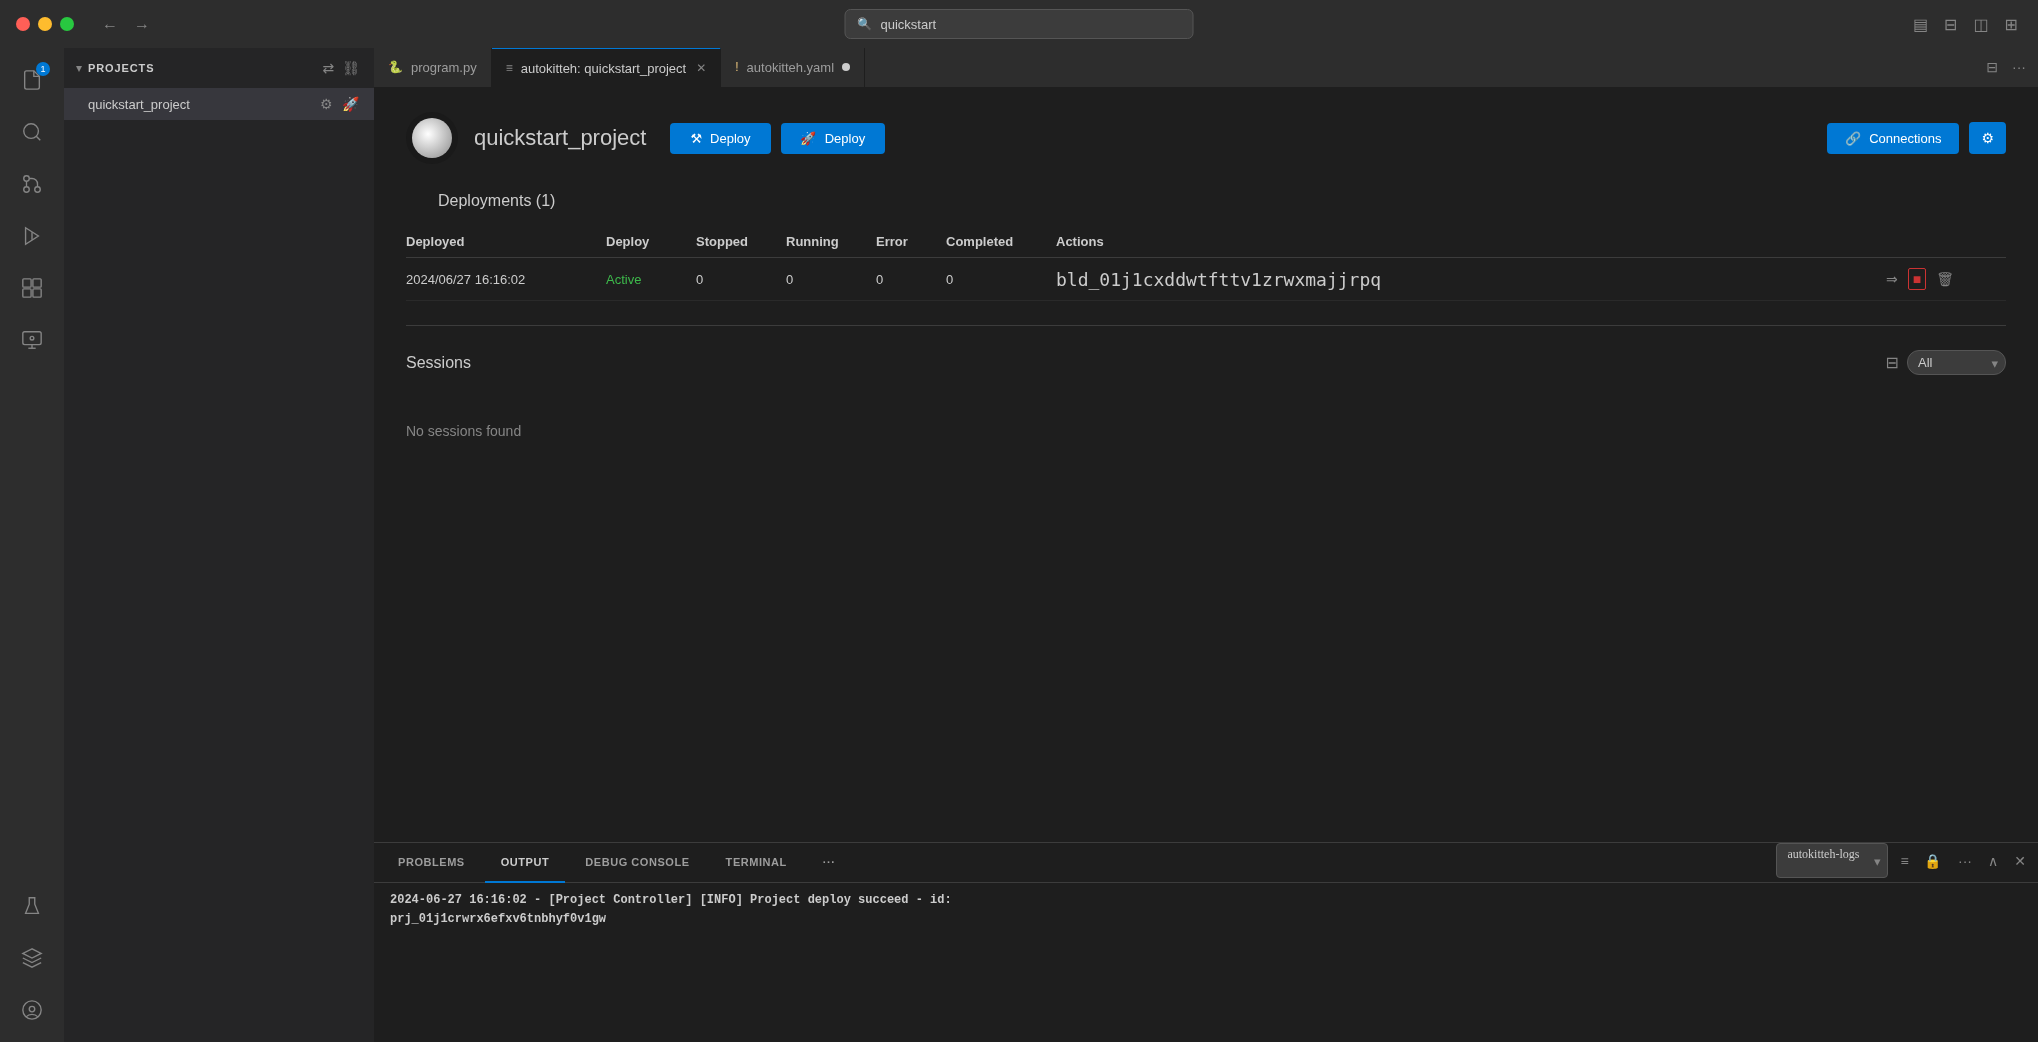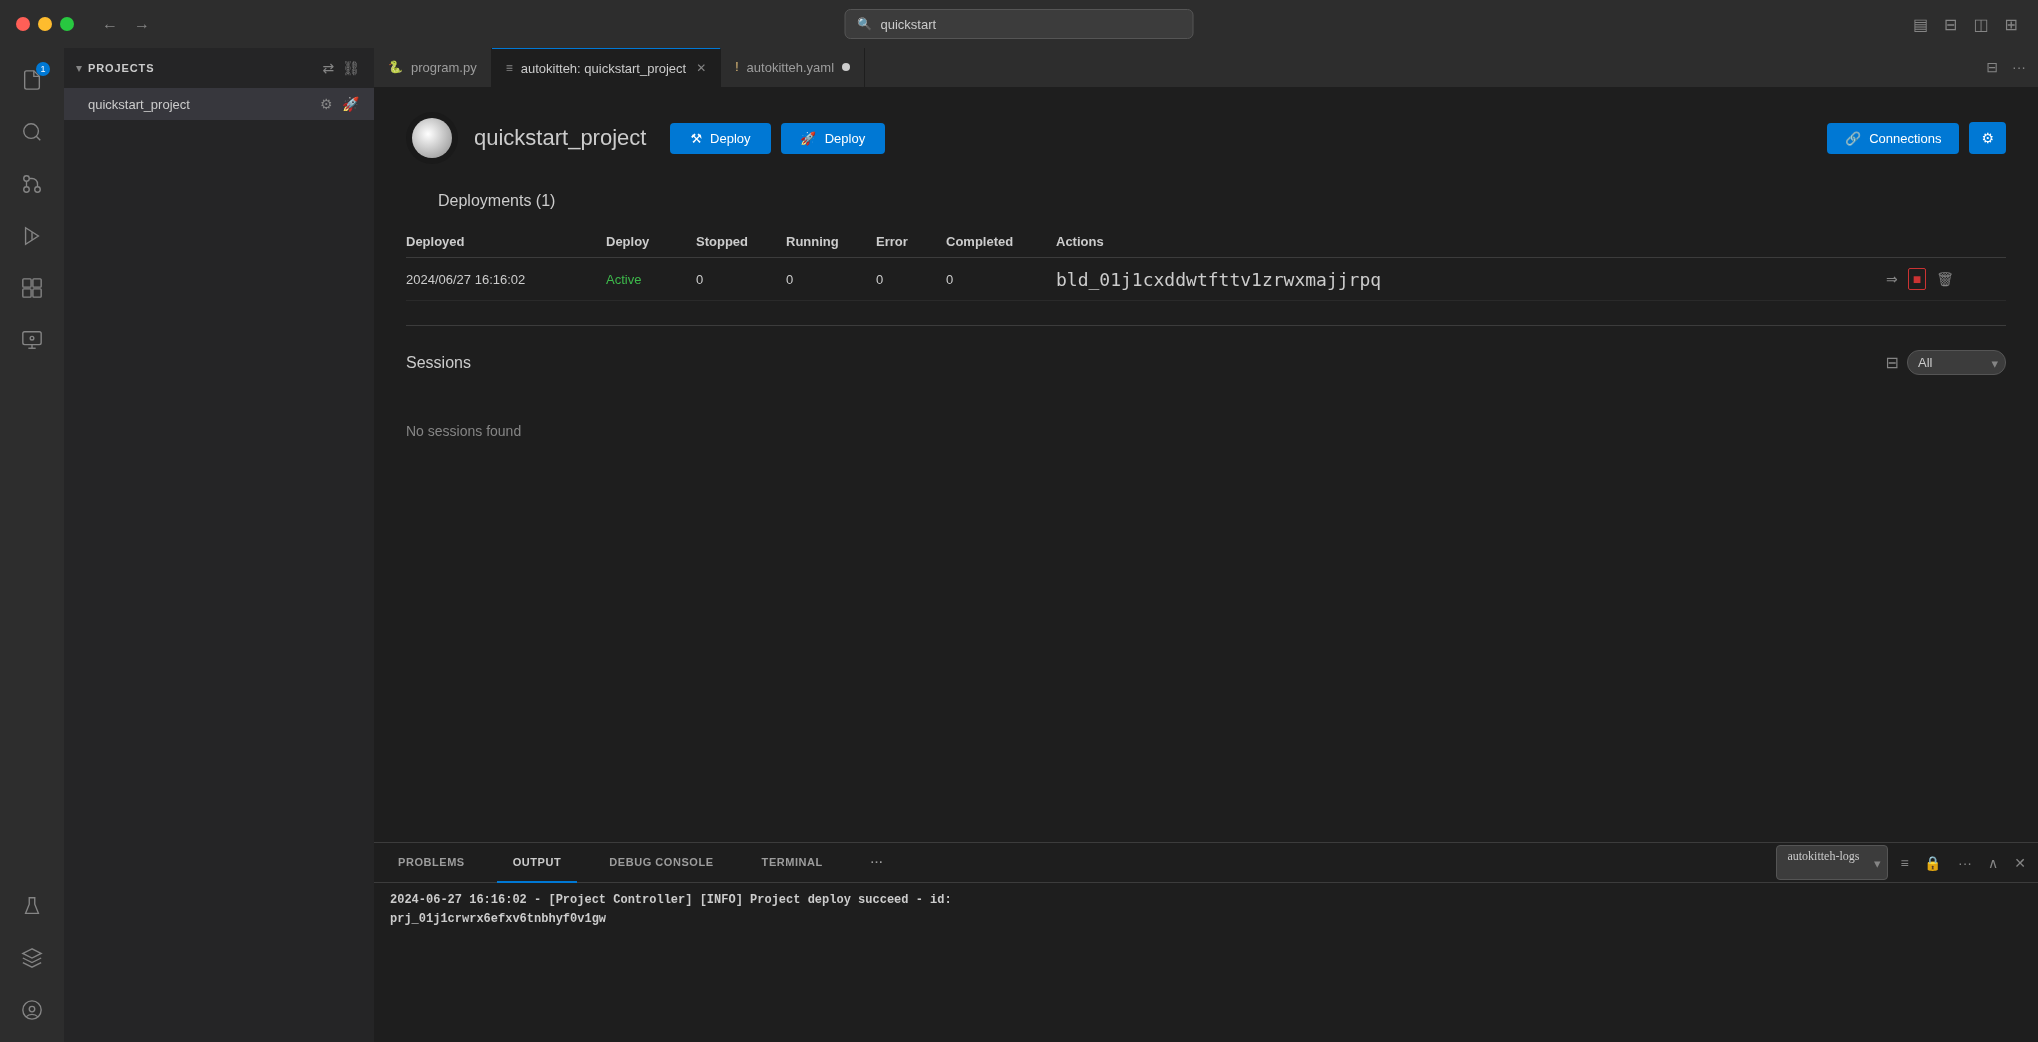--- a/index.html
+++ b/index.html
@@ -421,25 +421,25 @@
     .bottom-panel {
       height: 200px;
       background: #1e1e1e;
       border-top: 1px solid #3c3c3c;
       display: flex;
       flex-direction: column;
       flex-shrink: 0;
     }
     .panel-tabs {
       display: flex;
-      align-items: center;
+      align-items: flex-start;
       height: 40px;
       border-bottom: 1px solid #3c3c3c;
       padding: 0 8px;
-      gap: 16px;
+      gap: 4px;
     }
     .panel-tab {
       padding: 0 16px;
       height: 40px;
       display: flex;
       align-items: center;
       cursor: pointer;
       color: #9d9d9d;
       font-size: 11px;
       font-weight: 600;

